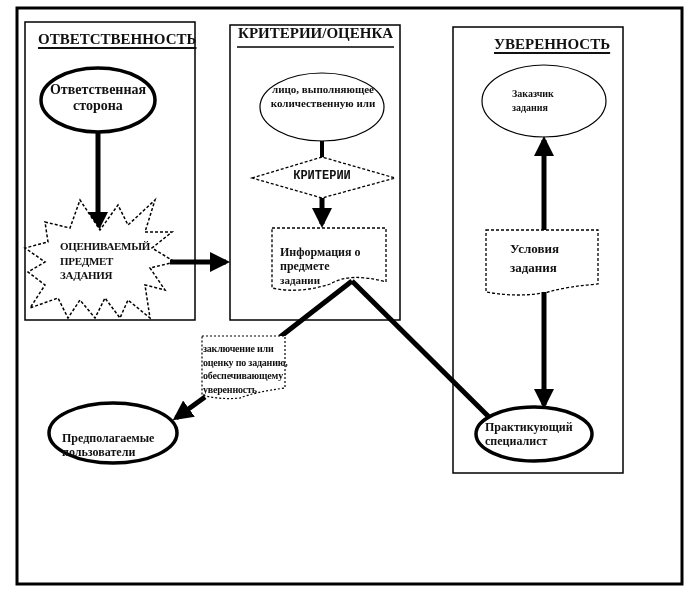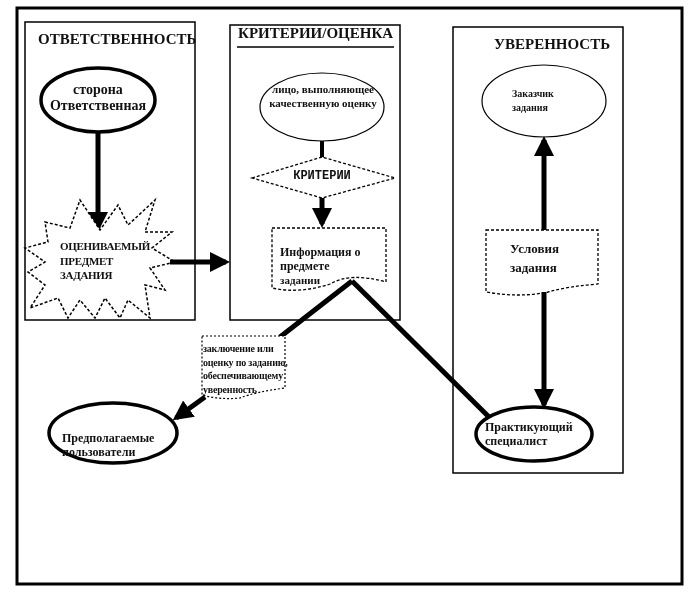--- a/index.html
+++ b/index.html
@@ -1,20 +1,20 @@
 <!DOCTYPE html>
 <html><head>
 <meta charset="utf-8">
 <style>
   html, body { margin: 0; padding: 0; background: #ffffff; }
   body { width: 700px; height: 592px; position: relative; overflow: hidden;
          font-family: "Liberation Serif", "DejaVu Serif", serif; color: #000; }
   svg { position: absolute; left: 0; top: 0; }
   .lbl { position: absolute; font-weight: bold; color: #111; line-height: 1.15; }
-  .hdr { font-size: 15px; text-decoration-thickness: 2px; text-underline-offset: 3px; white-space: nowrap; }
+  .hdr { font-size: 15px; text-decoration: underline; text-decoration-thickness: 2px; text-underline-offset: 3px; white-space: nowrap; }
   .c { text-align: center; }
 </style>
 </head>
 <body>
 
 <svg width="700" height="592" viewBox="0 0 700 592">
   <defs>
     <marker id="ah" markerWidth="4" markerHeight="4" refX="3.2" refY="2" orient="auto" markerUnits="strokeWidth">
       <path d="M0,0 L4,2 L0,4 Z" fill="#000"></path>
     </marker>
@@ -64,33 +64,33 @@
   <line x1="544" y1="292" x2="544" y2="405" stroke="#000" stroke-width="5" marker-end="url(#ah)"></line>
 
   <ellipse cx="534" cy="434" rx="58" ry="27" fill="#fff" stroke="#000" stroke-width="3.5"></ellipse>
 </svg>
 
 <div class="lbl hdr" style="left:38px; top:31px;">ОТВЕТСТВЕННОСТЬ</div>
 <div class="lbl" style="left:238px; top:25px; font-size:15px;">КРИТЕРИИ/ОЦЕНКА</div>
 <div class="lbl hdr" style="left:494px; top:36px;">УВЕРЕННОСТЬ</div>
 
 <div class="lbl c" style="left:45px; top:82px; width:106px; font-size:14px;">
+  <div>Ответственная</div>
   <div>сторона</div>
-  <div>Ответственная</div>
 </div>
 
 <div class="lbl" style="left:60px; top:240px; font-size:11px; letter-spacing:-0.3px;">
   <div>ОЦЕНИВАЕМЫЙ</div>
   <div style="margin-top:2px">ПРЕДМЕТ</div>
   <div style="margin-top:2px">ЗАДАНИЯ</div>
 </div>
 
 <div class="lbl c" style="left:262px; top:82px; width:122px; font-size:11px; font-weight:bold; line-height:1.3;">
   <div>лицо, выполняющее</div>
-  <div>качественную оценку</div>
+  <div>количественную или</div>
 </div>
 
 <div class="lbl c" style="left:272px; top:170px; width:100px; font-size:12px;font-family:Liberation Mono, monospace;">КРИТЕРИИ</div>
 
 <div class="lbl" style="left:280px; top:246px; font-size:12px;">
   <div>Информация о</div>
   <div>предмете</div>
   <div style="font-size:11px">задании</div>
 </div>
 

